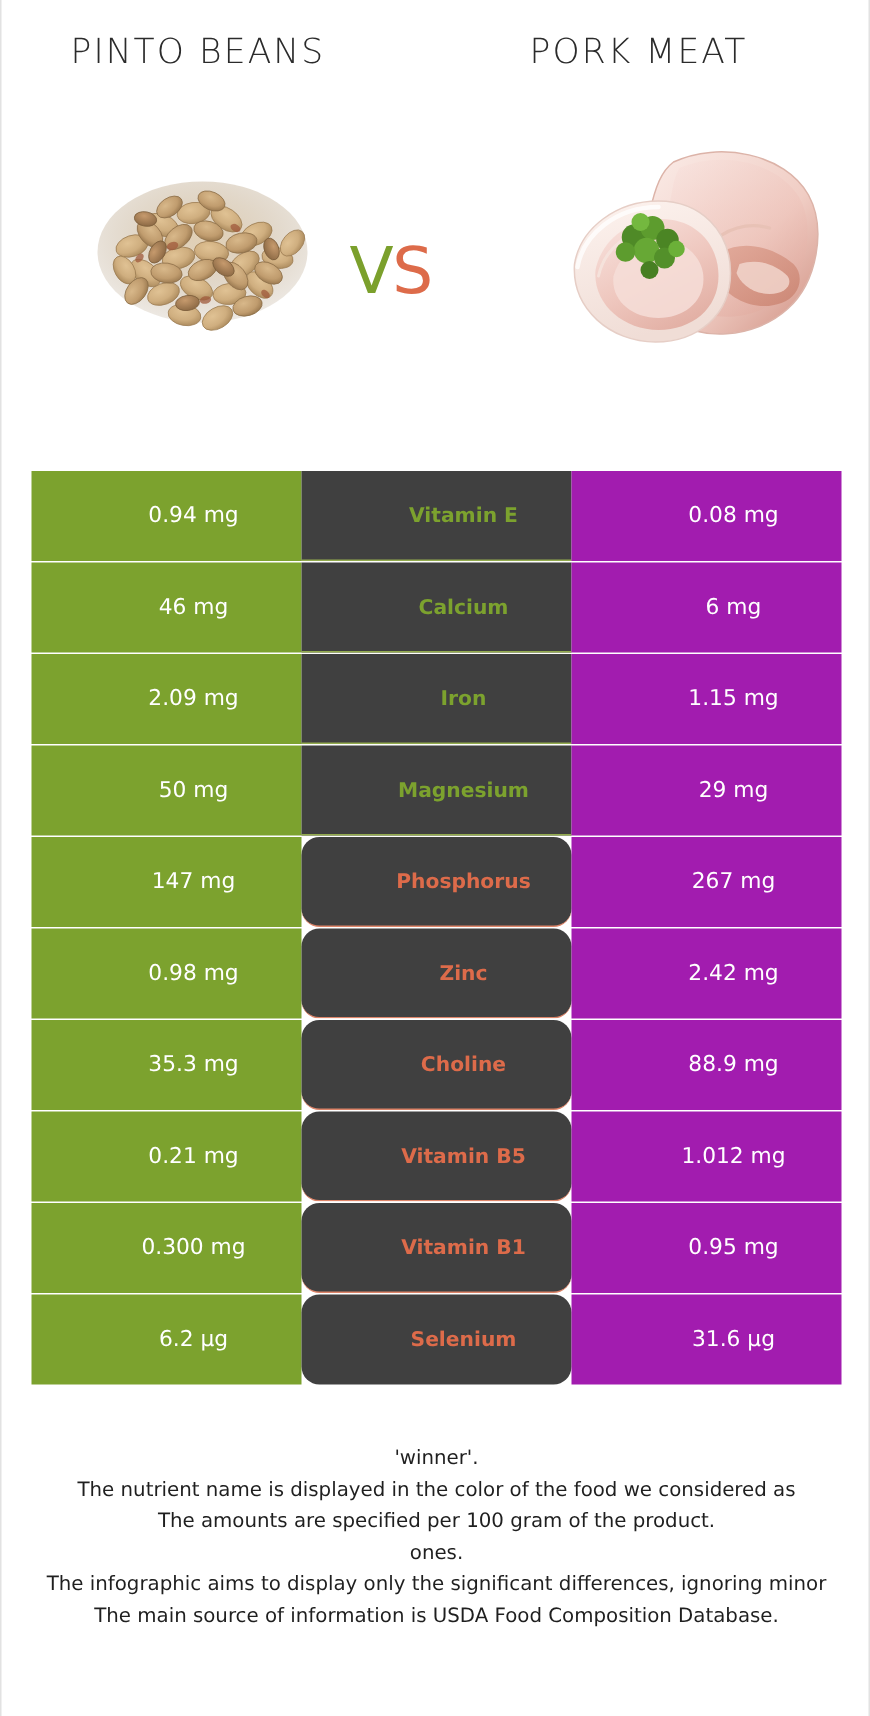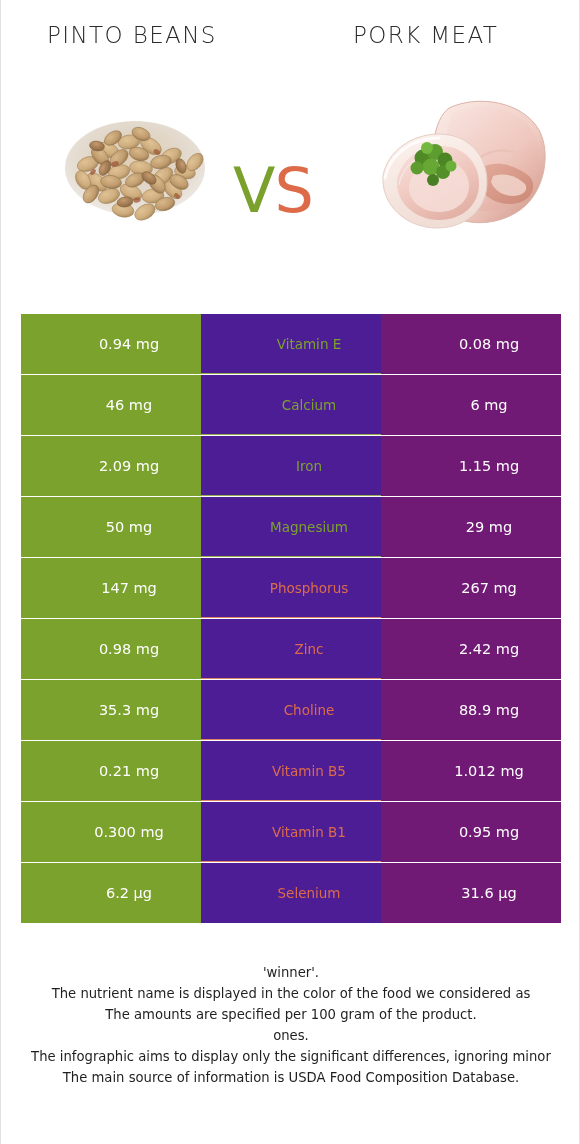--- a/index.html
+++ b/index.html
@@ -56,21 +56,21 @@
     position: absolute;
     top: 0;
   }
   .img-left  { left: 52px;  width: 165px; height: 180px; }
   .img-right { left: 352px; width: 200px; height: 190px; }
 
   .vs {
     position: absolute;
     left: 232px;
     top: 88px;
-    font-size: 62px;
+    font-size: 43px;
     font-weight: 400;
     letter-spacing: -1px;
     font-family: "DejaVu Sans", sans-serif;
     line-height: 1;
   }
   .vs .v { color: #7ba02c; }
   .vs .s { color: #dd6b4a; }
 
   
   .beans { position: relative; width: 100%; height: 100%; }
@@ -98,28 +98,28 @@
     height: 60px;
     display: flex;
     align-items: center;
     justify-content: center;
     box-sizing: border-box;
     font-size: 14.5px;
     font-family: "DejaVu Sans", sans-serif;
     padding-left: 36px;
   }
   .cell-left  { background: #7ca22e; color: #ffffff; }
-  .cell-right { background: #701a75; color: #ffffff; }
+  .cell-right { background: #a21caf; color: #ffffff; }
   .cell-mid {
-    background: #4c1d95;
-    font-weight: normal;
+    background: #404040;
+    font-weight: bold;
     font-size: 13.5px;
   }
   .cell-mid.win-green  { color: #7ca22e; border-bottom: 1px solid #93ab4e; }
-  .cell-mid.win-orange { color: #dd6b4a; border-bottom: 1px solid #dd8468; }
+  .cell-mid.win-orange { color: #dd6b4a; border-bottom: 1px solid #dd8468; border-radius: 12px; }
   .row:last-child .cell-mid { border-bottom: none; }
 
   
   .footer {
     position: absolute;
     left: 0;
     top: 962px;
     width: 580px;
     text-align: center;
     font-size: 13.2px;

